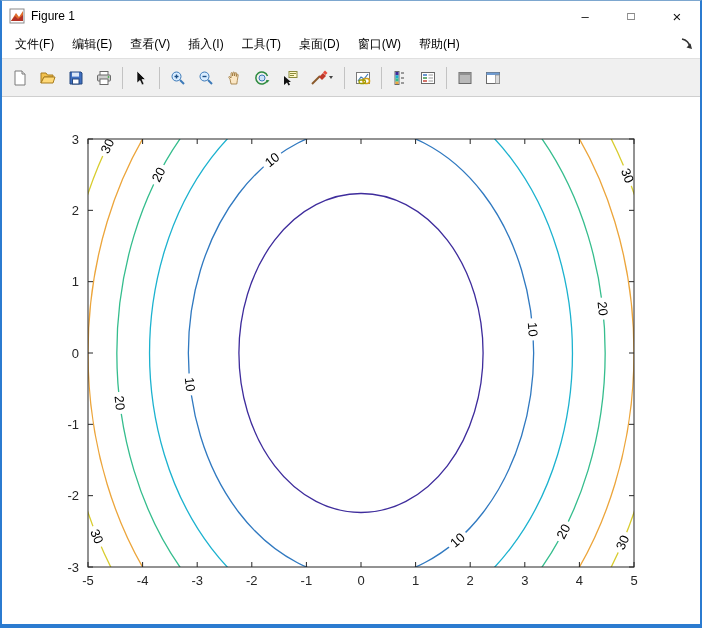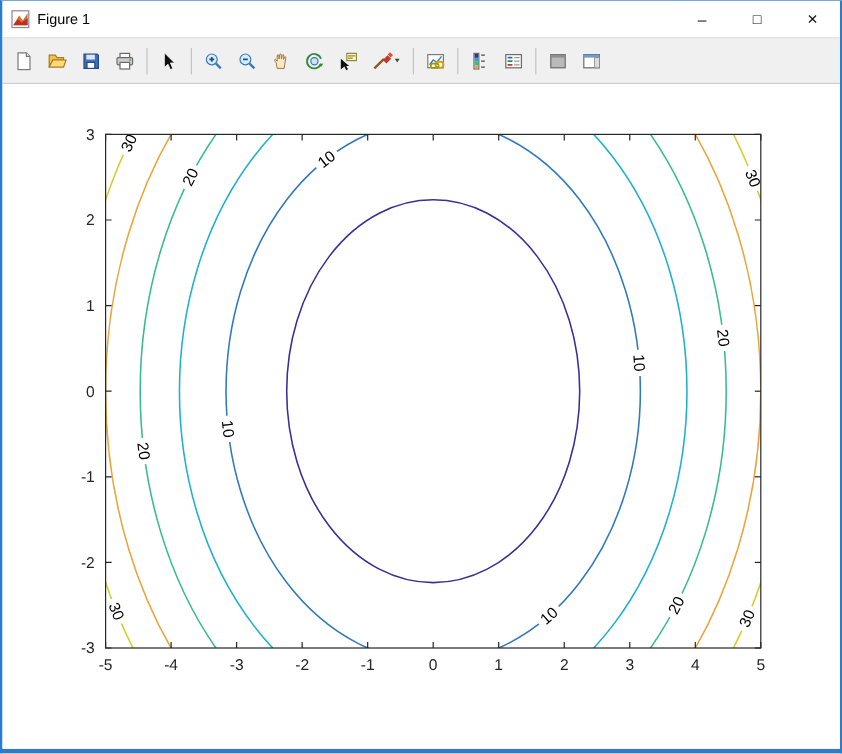--- a/index.html
+++ b/index.html
@@ -1,19 +1,19 @@
 <!DOCTYPE html>
 <html><head>
 <meta charset="utf-8">
 <style>
   html,body{margin:0;padding:0;background:#e8e8e8;font-family:"Liberation Sans","DejaVu Sans",sans-serif;}
   .window{
     width:702px;height:628px;box-sizing:border-box;
     border:2px solid #2b7bd0;border-top:1px solid #7da7cf;border-bottom:4px solid #2b7bd0;
-    background:#ffffff;display:flex;flex-direction:column;overflow:hidden;
+    background:#0f172a;display:flex;flex-direction:column;overflow:hidden;
   }
   .titlebar{height:30px;display:flex;align-items:center;background:#fff;flex:0 0 auto;}
   .title-icon{margin-left:7px;width:16px;height:16px;flex:0 0 auto;}
   .title-text{margin-left:6px;font-size:12px;color:#000;}
   .win-btns{margin-left:auto;display:flex;height:100%;}
   .win-btn{width:46px;height:100%;display:flex;align-items:center;justify-content:center;
     font-size:13px;color:#111;cursor:default;background:#fff;border:none;}
   .win-btn.max{font-size:12px;}
   .win-btn.close{font-size:15px;}
   .menubar{height:27px;display:flex;align-items:center;background:#fff;font-size:12px;
@@ -41,20 +41,34 @@
       <polygon points="2,13 6,8 9,11 14,7 14,13" fill="#b33125"></polygon>
     </svg>
     <span class="title-text">Figure 1</span>
     <div class="win-btns">
       <button class="win-btn">–</button>
       <button class="win-btn max">□</button>
       <button class="win-btn close">×</button>
     </div>
   </div>
 
+  <div class="menubar">
+    <span class="menu-item">文件(F)</span>
+    <span class="menu-item">编辑(E)</span>
+    <span class="menu-item">查看(V)</span>
+    <span class="menu-item">插入(I)</span>
+    <span class="menu-item">工具(T)</span>
+    <span class="menu-item">桌面(D)</span>
+    <span class="menu-item">窗口(W)</span>
+    <span class="menu-item">帮助(H)</span>
+    <svg class="dock-arrow" viewBox="0 0 14 14">
+      <path d="M2 2 C7 3 9 5 10 10" fill="none" stroke="#333" stroke-width="1.6"></path>
+      <polygon points="6.5,10.5 12,12 10.5,6.5" fill="#333"></polygon>
+    </svg>
+  </div>
 
   <div class="toolbar">
 
     <button class="tbtn">
       <svg width="16" height="16" viewBox="0 0 16 16">
         <path d="M3 1h7l3 3v11H3z" fill="#ffffff" stroke="#7a7a7a"></path>
         <path d="M10 1v3h3" fill="#e8e8e8" stroke="#7a7a7a"></path>
       </svg>
     </button>
     <button class="tbtn">

